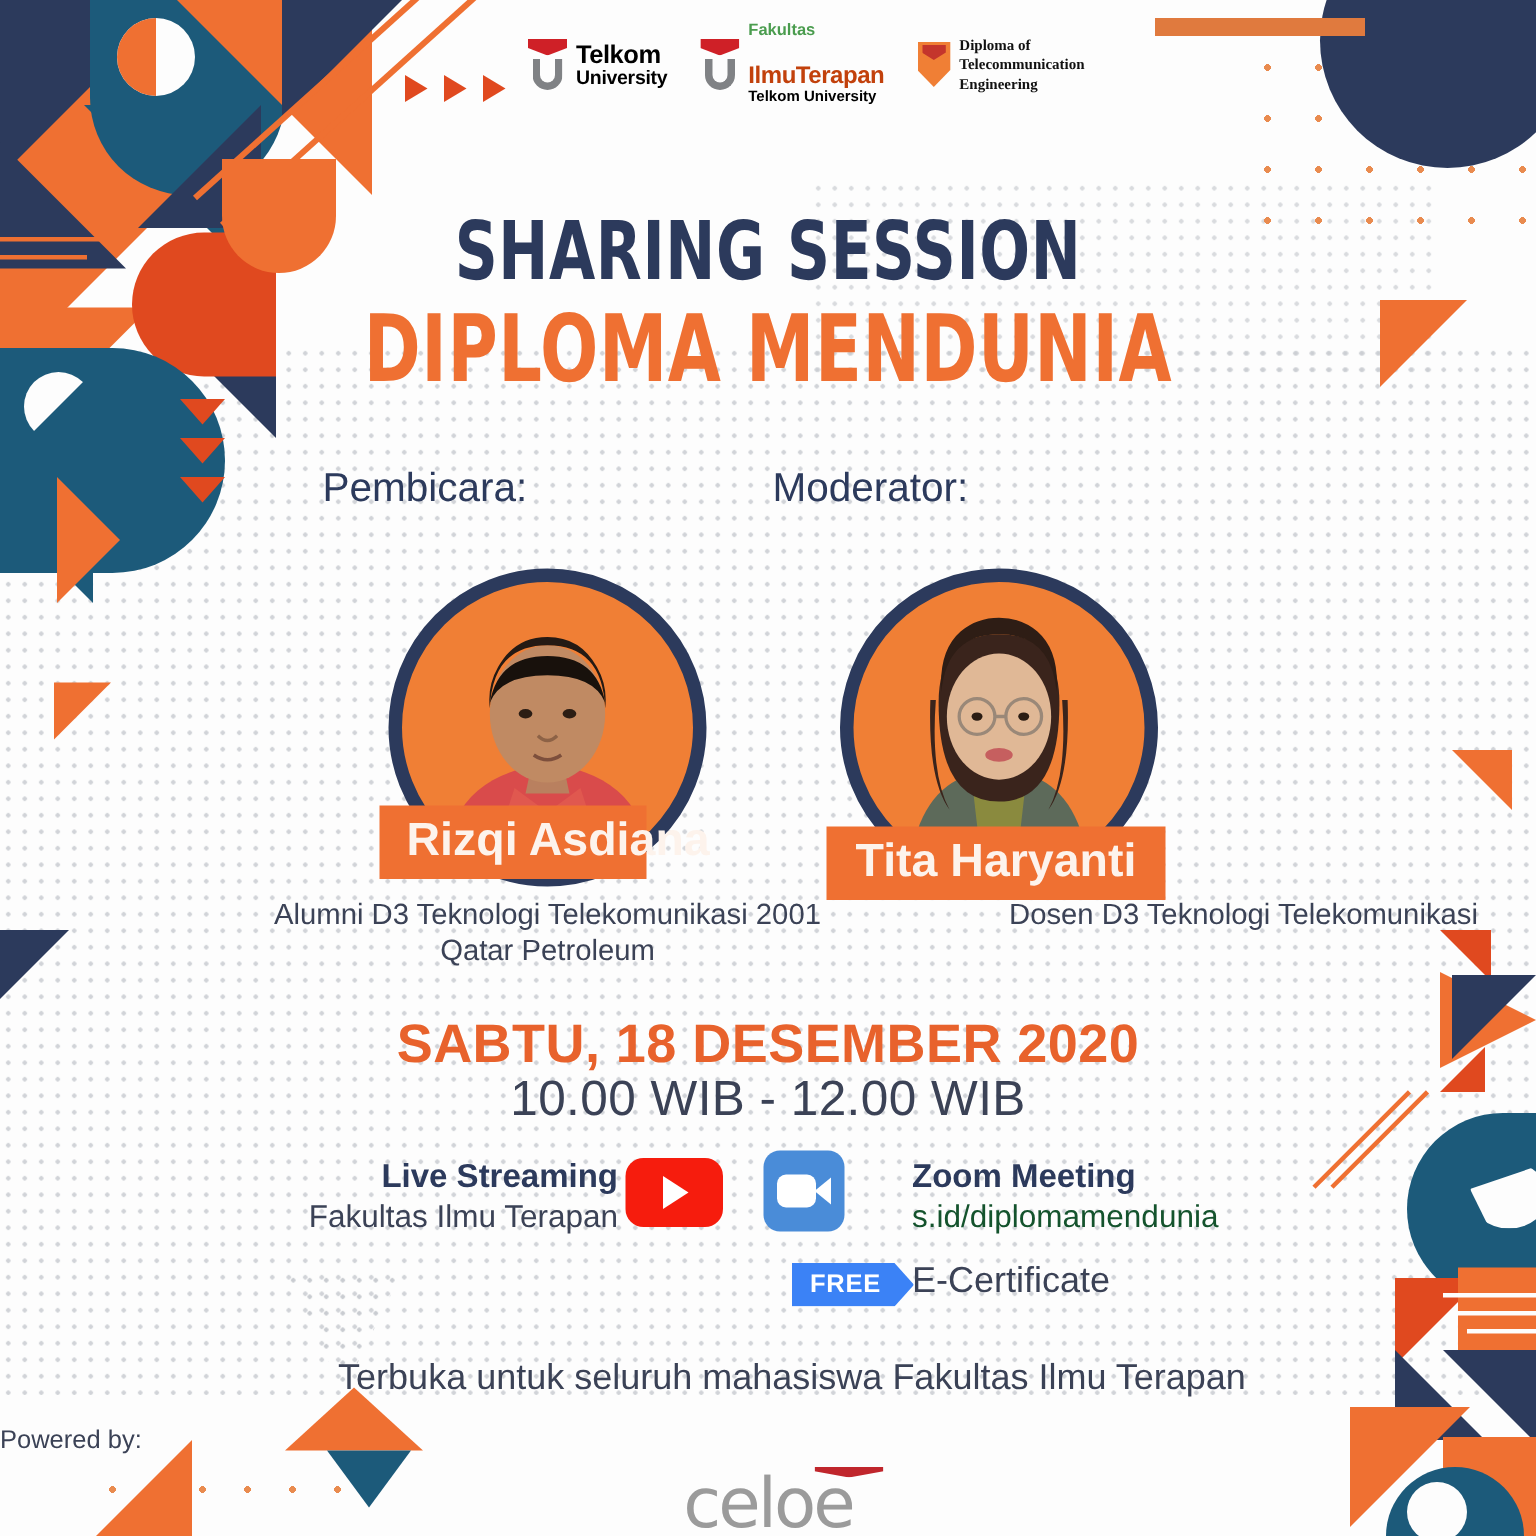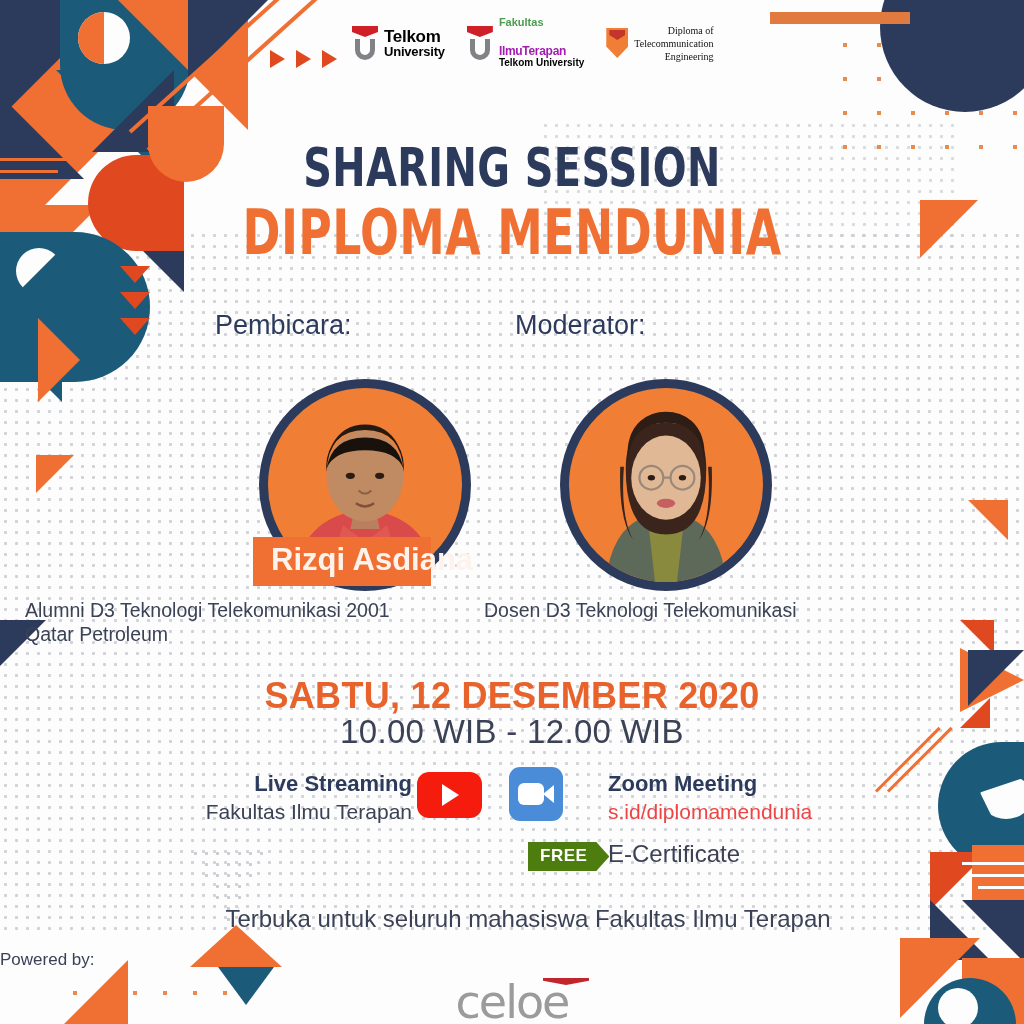--- a/index.html
+++ b/index.html
@@ -48,33 +48,33 @@
   .tu-mark .grey{
     position:absolute;bottom:0;left:3px;width:20px;height:21px;
     border:5px solid #808285;border-top:none;
     border-radius:0 0 11px 11px;
     box-sizing:border-box;
   }
   .logo-txt{line-height:1.0;}
   .logo-l1{font-size:17px;font-weight:bold;color:#000;letter-spacing:-.3px;}
   .logo-l2{font-size:13px;font-weight:bold;color:#000;letter-spacing:-.2px;}
   .fit-l1{font-size:11px;font-weight:bold;color:#4a9c4e;line-height:1.05;}
-  .fit-l2{font-size:12px;font-weight:bold;color:#a21caf;line-height:1.0;letter-spacing:-.3px;margin-top:16px;}
+  .fit-l2{font-size:16px;font-weight:bold;color:#c2410c;line-height:1.0;letter-spacing:-.3px;margin-top:16px;}
   .fit-l3{font-size:10px;font-weight:bold;color:#000;line-height:1.15;}
   .shield{
     width:22px;height:30px;flex:none;background:#f07f35;
     clip-path:polygon(0 0,100% 0,100% 62%,50% 100%,0 62%);
     position:relative;
   }
   .shield::after{
     content:"";position:absolute;top:2px;left:3px;right:3px;height:10px;
     background:#c4352c;
     clip-path:polygon(0 0,100% 0,100% 50%,50% 100%,0 50%);
   }
-  .dte-txt{font-family:"Liberation Serif",serif;font-size:10px;font-weight:normal;color:#111;line-height:1.3;text-align:right;}
+  .dte-txt{font-family:"Liberation Serif",serif;font-size:10px;font-weight:bold;color:#111;line-height:1.3;}
 
   
   #title1{
     position:absolute;top:136px;left:0;width:1024px;text-align:center;
     font-size:54px;font-weight:bold;color:#2c3a5c;
     letter-spacing:0.5px;
     transform:scaleX(.82);
     font-family:"DejaVu Sans Condensed","Liberation Sans",sans-serif;
   }
   #title2{
@@ -93,21 +93,21 @@
     position:absolute;width:212px;height:212px;border-radius:50%;
     background:#f07f35;border:9px solid #2c3a5c;box-sizing:border-box;
     overflow:hidden;
   }
   .namebadge{
     position:absolute;background:#ef7032;color:#fdf3ec;
     font-size:31px;font-weight:bold;text-align:center;
     padding:5px 18px 8px;white-space:nowrap;
   }
   .bio{
-    position:absolute;text-align:left;color:#3b4256;font-size:19.5px;
+    position:absolute;text-align:center;color:#3b4256;font-size:19.5px;
     line-height:1.3;
   }
   
   #dateline{
     position:absolute;top:675px;left:0;width:1024px;text-align:center;
     font-size:36px;font-weight:bold;color:#e8622c;letter-spacing:.3px;
   }
   #timeline{
     position:absolute;top:713px;left:0;width:1024px;text-align:center;
     font-size:33px;color:#3b4256;letter-spacing:.3px;
@@ -133,24 +133,24 @@
   #zoomicon .cam{
     position:absolute;top:16px;left:9px;width:26px;height:22px;
     background:#fff;border-radius:6px;
   }
   #zoomicon .lens{
     position:absolute;top:18px;left:34px;width:0;height:0;
     border-right:11px solid #fff;border-top:9px solid transparent;
     border-bottom:9px solid transparent;
   }
   #zm-title{position:absolute;top:771px;left:608px;font-size:22px;font-weight:bold;color:#2c3a5c;}
-  #zm-sub{position:absolute;top:800px;left:608px;font-size:21px;color:#ef4444;}
+  #zm-sub{position:absolute;top:800px;left:608px;font-size:21px;color:#14532d;}
   #freetag{
     position:absolute;top:842px;left:528px;height:29px;
-    background:#4d7c0f;color:#fff;font-size:17px;font-weight:bold;
+    background:#3b82f6;color:#fff;font-size:17px;font-weight:bold;
     padding:4px 22px 4px 12px;box-sizing:border-box;
     clip-path:polygon(0 0, 84% 0, 100% 50%, 84% 100%, 0 100%);
     letter-spacing:.5px;
   }
   #ecert{position:absolute;top:840px;left:608px;font-size:24px;color:#3b4256;}
   
   #openfor{
     position:absolute;top:905px;left:16px;width:1024px;text-align:center;
     font-size:24px;color:#3b4256;
   }
@@ -322,23 +322,24 @@
         <path d="M152 86 q4 54 -10 80 q16 -22 14 -80 Z" fill="#3a241c"></path>
         <circle cx="90" cy="98" r="13" fill="none" stroke="#9a8878" stroke-width="2.4"></circle>
         <circle cx="124" cy="98" r="13" fill="none" stroke="#9a8878" stroke-width="2.4"></circle>
         <path d="M103 98 l8 0" stroke="#9a8878" stroke-width="2.4"></path>
         <ellipse cx="90" cy="98" rx="4" ry="3" fill="#2b1d14"></ellipse>
         <ellipse cx="124" cy="98" rx="4" ry="3" fill="#2b1d14"></ellipse>
         <ellipse cx="106" cy="126" rx="10" ry="5" fill="#c65f5f"></ellipse>
       </g>
     </svg>
   </div>
+  <div class="namebadge" style="left:551px;top:551px;width:226px;box-sizing:border-box;">Tita Haryanti</div>
   <div class="bio" style="left:484px;top:598px;width:690px;">Dosen D3 Teknologi Telekomunikasi</div>
 
-  <div id="dateline">SABTU, 12 DESEMBER 2020</div>
+  <div id="dateline">SABTU, 18 DESEMBER 2020</div>
   <div id="timeline">10.00 WIB - 12.00 WIB</div>
 
   <div id="ls-title">Live Streaming</div>
   <div id="ls-sub">Fakultas Ilmu Terapan</div>
   <div id="yt"></div>
 
   <div id="zoomicon">
     <div class="cam"></div>
     <div class="lens"></div>
   </div>

